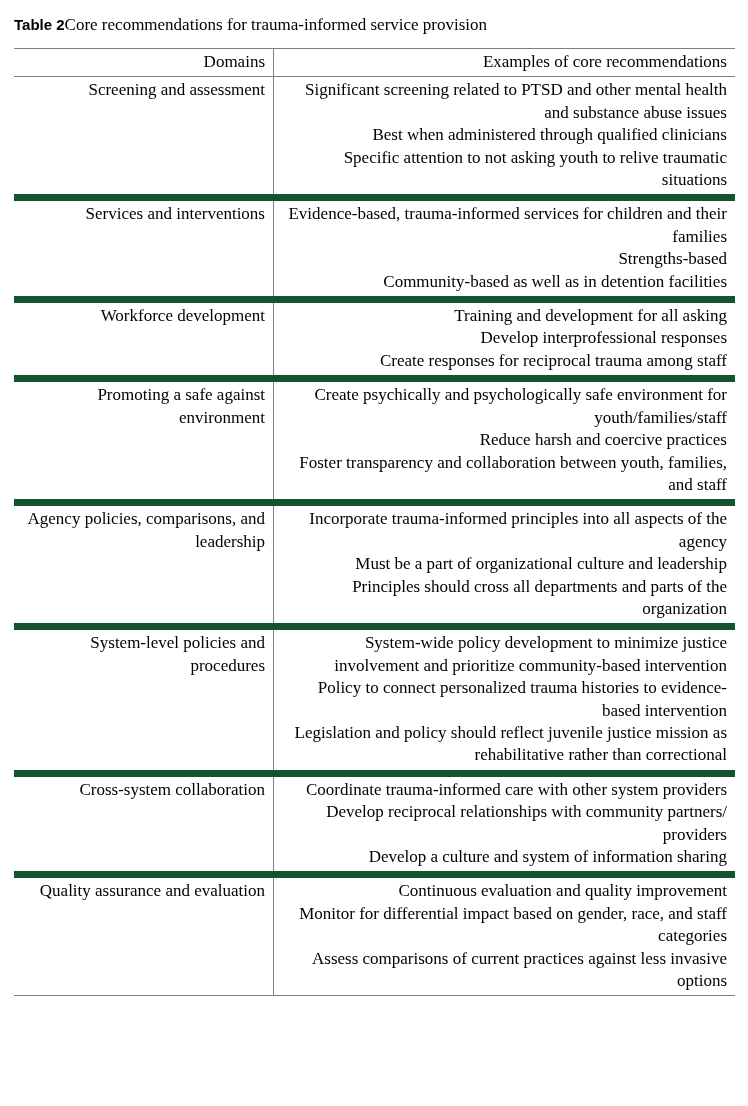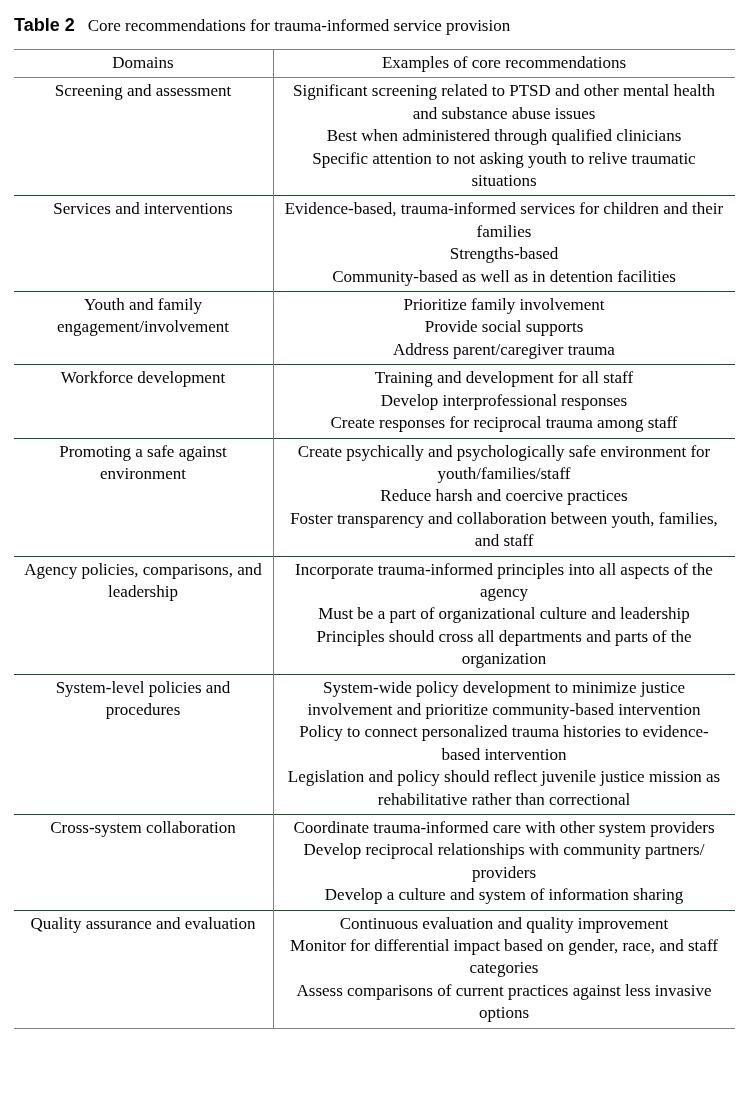--- a/index.html
+++ b/index.html
@@ -22,50 +22,49 @@
   }
   .caption {
     font-size: 17px;
     line-height: 22px;
     margin: 4px 0 12px 0;
     white-space: nowrap;
   }
   .cap-label {
     font-family: "Liberation Sans", sans-serif;
     font-weight: 700;
-    font-size: 18px;
+    font-size: 15px;
   }
   .cap-text {
-    margin-left: 13px;
   }
   table.rec-table {
     border-collapse: collapse;
     table-layout: fixed;
     width: 721px;
     font-size: 17px;
     line-height: 22.4px;
     border-top: 1px solid #808080;
     border-bottom: 1px solid #808080;
   }
   table.rec-table th,
   table.rec-table td {
     vertical-align: top;
-    text-align: center;
+    text-align: right;
     font-weight: normal;
     padding: 2px 8px 3px 7px;
   }
   table.rec-table .col-domain {
     width: 244px;
     border-right: 1px solid #808080;
   }
   table.rec-table thead tr {
     border-bottom: 1px solid #808080;
   }
   table.rec-table tbody tr {
-    border-top: 1px solid #14532d;
+    border-top: 7px solid #14532d;
   }
   table.rec-table tbody tr:first-child {
     border-top: none;
   }
   .example-line {
     margin: 0;
   }
 </style>
 </head>
 <body>
@@ -96,33 +95,25 @@
   <tr>
     <td class="col-domain">Services and interventions</td>
     <td>
             <div class="example-line">Evidence-based, trauma-informed services for children and their families</div>
             <div class="example-line">Strengths-based</div>
             <div class="example-line">Community-based as well as in detention facilities</div>
           </td>
   </tr>
 
 
-  <tr>
-    <td class="col-domain">Youth and family engagement/involvement</td>
-    <td>
-            <div class="example-line">Prioritize family involvement</div>
-            <div class="example-line">Provide social supports</div>
-            <div class="example-line">Address parent/caregiver trauma</div>
-          </td>
-  </tr>
 
   <tr>
     <td class="col-domain">Workforce development</td>
     <td>
-            <div class="example-line">Training and development for all staff</div>
+            <div class="example-line">Training and development for all asking</div>
             <div class="example-line">Develop interprofessional responses</div>
             <div class="example-line">Create responses for reciprocal trauma among staff</div>
           </td>
   </tr>
 
   <tr>
     <td class="col-domain">Promoting a safe against environment</td>
     <td>
             <div class="example-line">Create psychically and psychologically safe environment for youth/families/staff</div>
             <div class="example-line">Reduce harsh and coercive practices</div>

